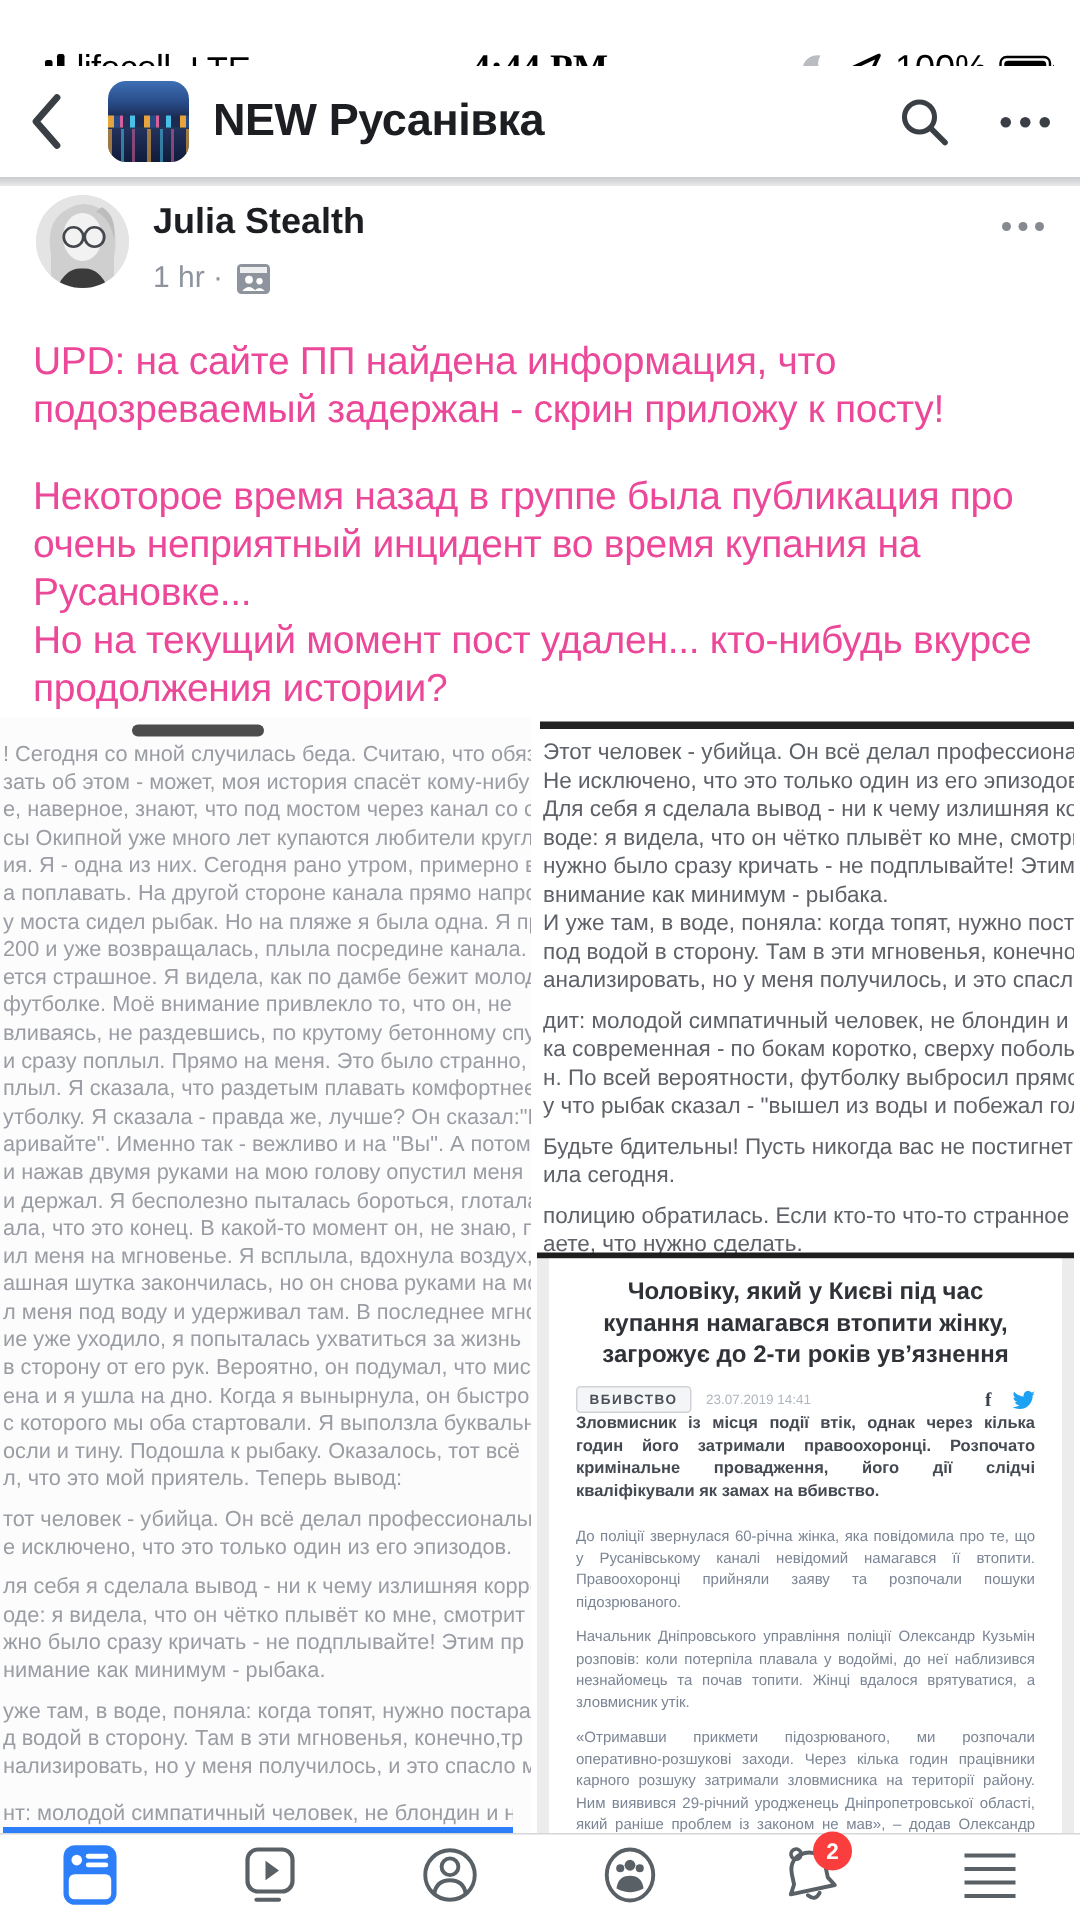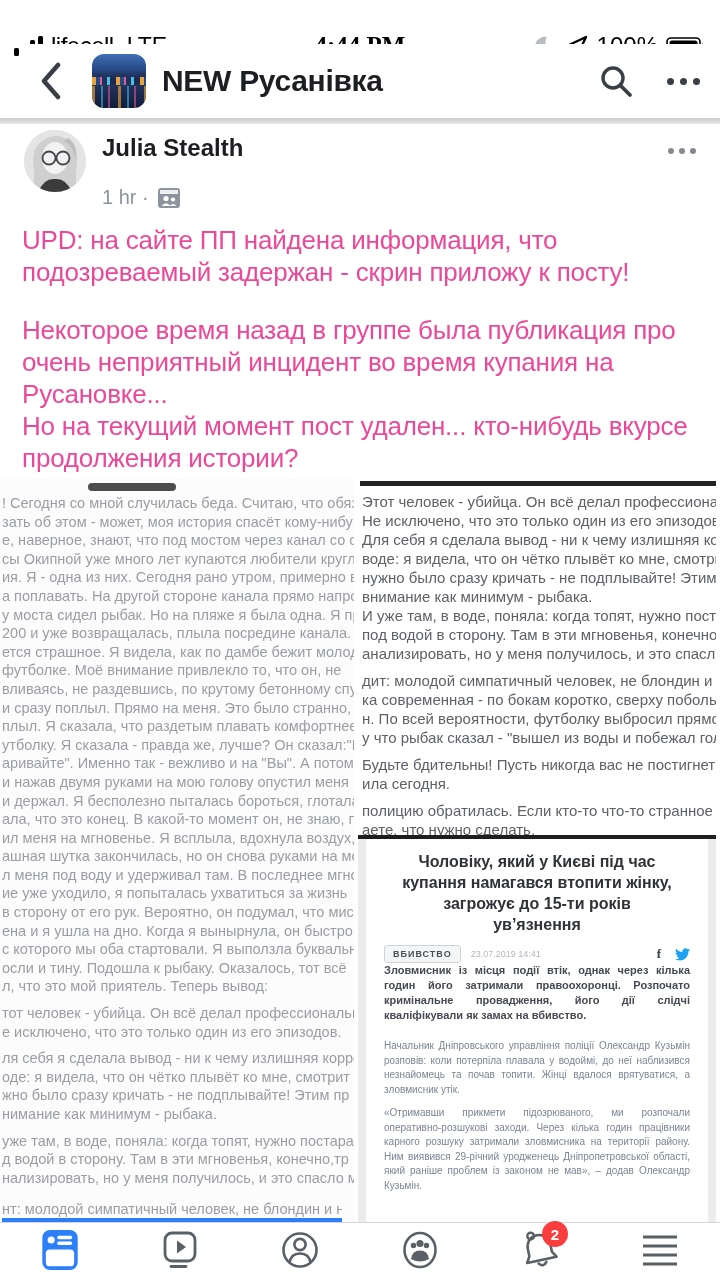--- a/index.html
+++ b/index.html
@@ -9,40 +9,40 @@
   
   .status-bar { position:absolute; top:16px; left:0; right:0; height:44px; display:flex; align-items:flex-end; padding:0 14px; color:#000; }
   .sb-left { display:flex; align-items:center; gap:7px; width:240px; }
   .sb-carrier { font-size:24px; font-weight:400; letter-spacing:-0.5px; }
   .sb-lte { font-size:23px; margin-left:6px; }
   .sb-center { flex:1; text-align:center; font-size:25px; font-weight:700;font-family:Liberation Serif, serif; }
   .sb-right { display:flex; align-items:center; justify-content:flex-end; gap:8px; width:240px; }
   .sb-batt-label { font-size:24px; }
 
   
-  .nav-bar { position:absolute; top:44px; left:0; right:0; height:74px; display:flex; align-items:center; padding:0 20px; background:#fff;margin-left:20px; }
+  .nav-bar { position:absolute; top:44px; left:0; right:0; height:74px; display:flex; align-items:center; padding:0 20px; background:#fff; }
   .back-btn { width:40px; height:50px; display:flex; align-items:center; }
   .group-avatar { width:54px; height:54px; border-radius:12px; margin:0 16px 0 12px; overflow:hidden; position:relative;
     background:linear-gradient(180deg,#3e6fb5 0%,#274a86 28%,#1d2b52 45%,#173 46%,#22315c 60%,#101c3a 100%); }
   .group-avatar::before { content:""; position:absolute; left:0; right:0; top:42%; height:16%;
     background:repeating-linear-gradient(90deg,#e8a43c 0 4px,#274a86 4px 8px,#d8609a 8px 10px,#22315c 10px 15px,#48c0e8 15px 18px,#1d2b52 18px 24px); }
   .group-avatar::after { content:""; position:absolute; left:0; right:0; bottom:0; height:40%; opacity:.8;
     background:repeating-linear-gradient(90deg,rgba(232,164,60,.8) 0 3px,rgba(16,28,58,0) 3px 9px,rgba(72,192,232,.7) 9px 11px,rgba(16,28,58,0) 11px 16px,rgba(216,96,154,.7) 16px 18px,rgba(16,28,58,0) 18px 26px); }
   .nav-title { flex:1; font-size:30px; font-weight:700; color:#1c1e21; letter-spacing:-0.3px; }
   .nav-actions { display:flex; align-items:center; gap:34px; }
   .dots { display:flex; gap:6px; }
   .dots i { width:7px; height:7px; border-radius:50%; background:#3a3f45; }
   .nav-divider { position:absolute; top:118px; left:0; right:0; height:6px; background:linear-gradient(180deg,#c9cbce,#e8e9ea); }
 
   
   .post-header { position:absolute; top:130px; left:0; right:0; height:86px; display:flex; padding:0 24px; }
   .post-avatar { width:62px; height:62px; border-radius:50%; overflow:hidden; flex:0 0 62px; background:#e9e9e9; position:relative; }
   .post-head-text { margin-left:16px; padding-top:4px; flex:1; }
   .author-name { font-size:24px; font-weight:700; color:#1c1e21; }
-  .post-meta { display:flex; align-items:center; gap:8px; margin-top:24px; color:#8d949e; font-size:20px; }
+  .post-meta { display:flex; align-items:center; gap:8px; margin-top:12px; color:#8d949e; font-size:20px; }
   .post-dots { display:flex; gap:5px; padding-top:18px; }
   .post-dots i { width:6px; height:6px; border-radius:50%; background:#86898f; }
 
   
   .post-text { position:absolute; top:224px; left:0; right:0; padding:0 22px; }
   .post-text .pline { font-size:26px; line-height:32px; color:#ec4899; letter-spacing:-0.2px; }
   .post-text .pline.para-gap { height:26px; }
 
   
   .photos { position:absolute; top:478px; left:0; right:0; height:744px; display:flex; overflow:hidden; }
@@ -241,33 +241,34 @@
           <div class="line para-gap"></div>
           <div class="line">Будьте бдительны! Пусть никогда вас не постигнет то,</div>
           <div class="line">ила сегодня.</div>
           <div class="line para-gap"></div>
           <div class="line">полицию обратилась. Если кто-то что-то странное вид</div>
           <div class="line">аете, что нужно сделать.</div>
         </div>
       <div class="dark-divider"></div>
       <div class="article">
         <div class="article-inner">
-          <div class="headline">Чоловіку, який у Києві під час купання намагався втопити жінку, загрожує до 15-ти років ув’язнення</div>
+          <div class="headline">Чоловіку, який у Києві під час купання намагався втопити жінку, загрожує до 2-ти років ув’язнення</div>
           <div class="article-meta">
             <span class="tag-badge">ВБИВСТВО</span>
             <span class="article-date">23.07.2019 14:41</span>
             <span class="share-icons">
               <span class="fb-f">f</span>
               <svg width="15" height="13" viewBox="0 0 24 20">
                 <path d="M24 2.4 c-.9.4-1.8.7-2.8.8 1-.6 1.8-1.6 2.2-2.7-.9.6-2 1-3.1 1.2 C19.4.6 18.1 0 16.7 0 c-2.7 0-4.9 2.2-4.9 4.9 0 .4 0 .8.1 1.1 C7.8 5.8 4.1 3.8 1.7.8 1.2 1.6 1 2.4 1 3.3 c0 1.7.9 3.2 2.2 4.1-.8 0-1.6-.2-2.2-.6 v.1 c0 2.4 1.7 4.4 3.9 4.8-.4.1-.8.2-1.3.2-.3 0-.6 0-.9-.1.6 2 2.4 3.4 4.6 3.4-1.7 1.3-3.8 2.1-6.1 2.1-.4 0-.8 0-1.2-.1 2.2 1.4 4.8 2.2 7.5 2.2 9.1 0 14-7.5 14-14 v-.6 c1-.7 1.8-1.6 2.5-2.6z" fill="#1da1f2"></path>
               </svg>
             </span>
           </div>
           <div class="lede">Зловмисник із місця події втік, однак через кілька годин  його затримали правоохоронці. Розпочато кримінальне провадження, його дії слідчі кваліфікували як замах на вбивство.</div>
           <div class="article-paras">
+              <div class="apara">До поліції звернулася 60-річна жінка, яка повідомила про те, що у Русанівському каналі невідомий намагався її втопити. Правоохоронці прийняли заяву та розпочали пошуки підозрюваного.</div>
               <div class="apara">Начальник Дніпровського управління поліції Олександр Кузьмін розповів: коли потерпіла плавала у водоймі, до неї наблизився незнайомець та почав топити. Жінці вдалося врятуватися, а зловмисник утік.</div>
               <div class="apara">«Отримавши прикмети підозрюваного, ми розпочали оперативно-розшукові заходи. Через кілька годин працівники карного розшуку затримали зловмисника на території району. Ним виявився 29-річний уродженець Дніпропетровської області, який раніше проблем із законом не мав», – додав Олександр Кузьмін.</div>
             </div>
         </div>
       </div>
     </div>
   </div>
 
   <nav class="tab-bar">
     <div class="tab">

